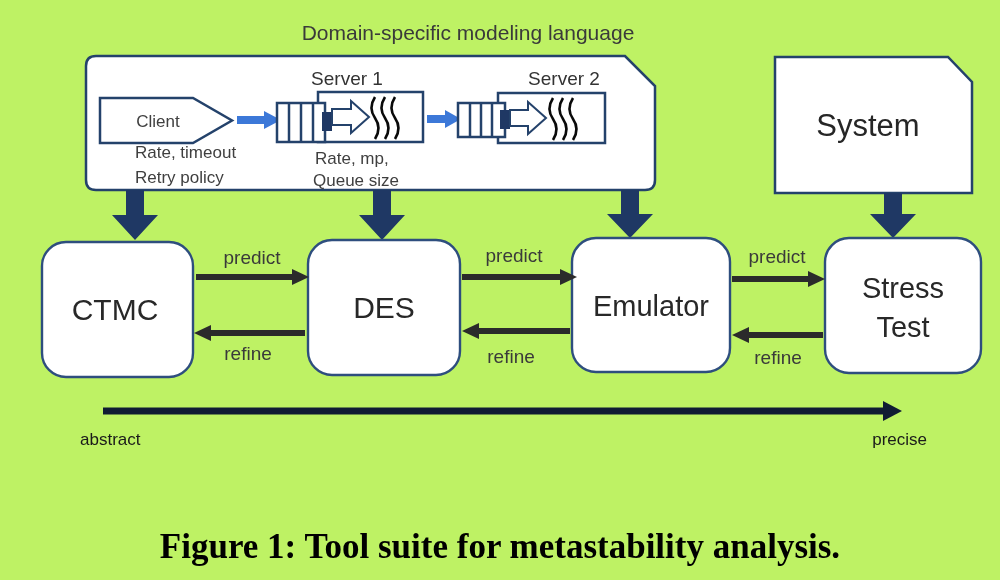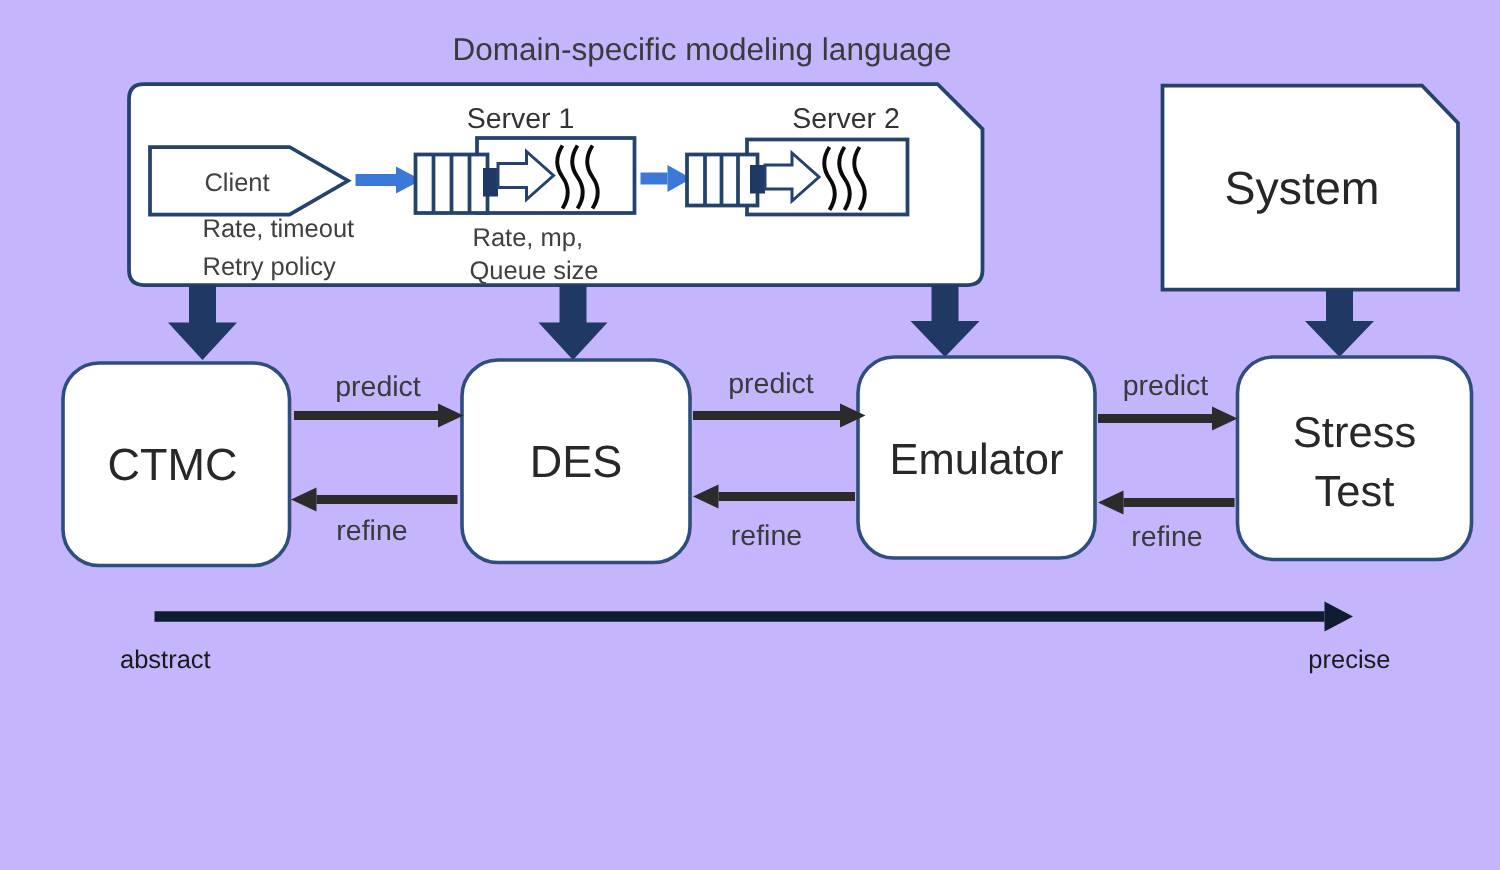--- a/index.html
+++ b/index.html
@@ -1,17 +1,17 @@
 <!DOCTYPE html>
 <html><head>
 <meta charset="utf-8">
 <style>
   html,body{margin:0;padding:0;background:#ffffff;}
   #canvas{
-    position:relative;width:1000px;height:580px;background:#c4b5fd;overflow:hidden;
+    position:relative;width:1000px;height:580px;background:#bef264;overflow:hidden;
     font-family:"Liberation Sans",sans-serif;
   }
   svg text{font-family:"Liberation Sans",sans-serif;}
   .dsl-title{font-size:21px;fill:#3a3a3a;}
   .server-label{font-size:19px;fill:#333333;}
   .param-label{font-size:17px;fill:#3f3f3f;}
   .client-label{font-size:17px;fill:#404040;}
   .box-label{font-size:30px;fill:#282828;}
   .box-label-md{font-size:29px;fill:#282828;}
   .system-label{font-size:31px;fill:#262626;}
@@ -160,14 +160,15 @@
     <g>
       <line x1="103" y1="411" x2="883" y2="411" stroke="#101c33" stroke-width="7"></line>
       <polygon points="883,401 902,411 883,421" fill="#101c33"></polygon>
     </g>
     <text class="axis-label" x="80" y="445">abstract</text>
     <text class="axis-label" x="927" y="445" text-anchor="end">precise</text>
   </g>
 
 </svg>
 
+<div id="caption">Figure 1: Tool suite for metastability analysis.</div>
 
 </div>
 
 </body></html>

